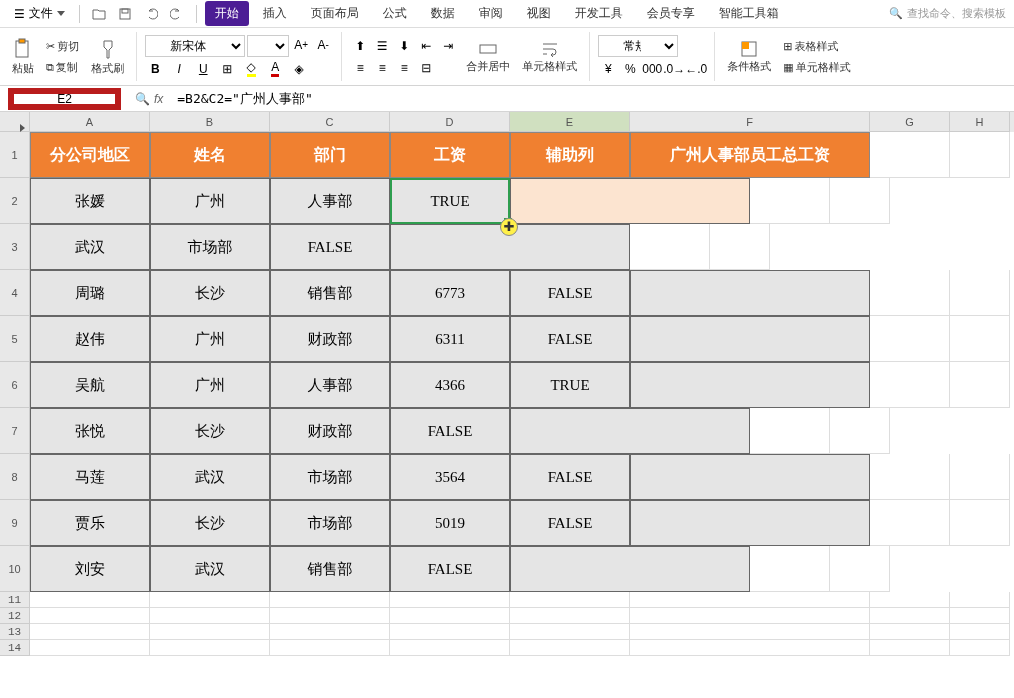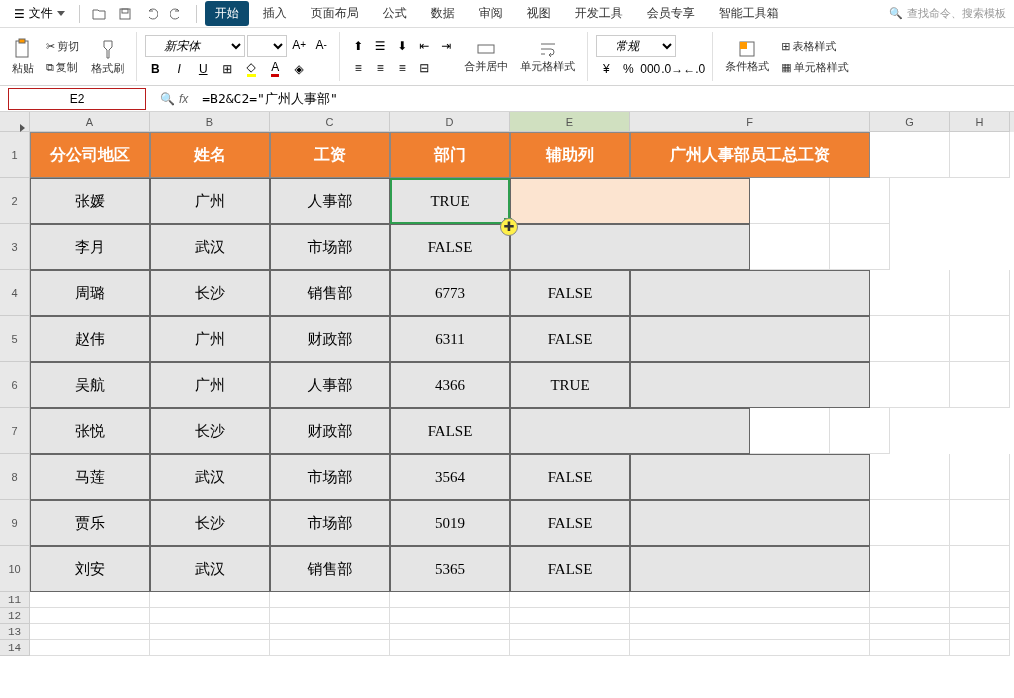--- a/index.html
+++ b/index.html
@@ -3,37 +3,37 @@
 <meta charset="utf-8">
 <style>
 * { box-sizing: border-box; margin: 0; padding: 0; }
 body { font-family: "Microsoft YaHei", sans-serif; font-size: 12px; background: #fff; overflow: hidden; }
 
 .menubar { display: flex; align-items: center; height: 28px; background: #fff; border-bottom: 1px solid #ddd; padding: 0 8px; gap: 4px; }
 .menubar .file-menu { display: flex; align-items: center; gap: 4px; padding: 2px 6px; cursor: pointer; }
 .menubar .sep { width: 1px; height: 18px; background: #ccc; margin: 0 4px; }
 .menubar .icon-btn { width: 22px; height: 22px; display: flex; align-items: center; justify-content: center; cursor: pointer; color: #555; }
 .menubar .tab { padding: 4px 10px; cursor: pointer; color: #333; }
-.menubar .tab.active { background: #0c4a6e; color: #fff; border-radius: 3px; }
+.menubar .tab.active { background: #4c1d95; color: #fff; border-radius: 3px; }
 .menubar .search { margin-left: auto; display: flex; align-items: center; gap: 4px; color: #999; font-size: 11px; }
 
 .ribbon { display: flex; height: 58px; background: #fff; border-bottom: 1px solid #d4d4d4; padding: 4px 8px; gap: 8px; }
 .ribbon-group { display: flex; align-items: center; gap: 4px; border-right: 1px solid #e0e0e0; padding-right: 8px; }
 .ribbon-group:last-child { border-right: none; }
 .ribbon-btn { display: flex; flex-direction: column; align-items: center; justify-content: center; padding: 2px 4px; cursor: pointer; font-size: 11px; color: #333; min-width: 28px; }
 .ribbon-btn-sm { display: flex; align-items: center; gap: 2px; padding: 2px 4px; cursor: pointer; font-size: 11px; color: #333; }
 .ribbon-col { display: flex; flex-direction: column; gap: 2px; }
-.font-select { border: 1px solid #ccc; height: 22px; padding: 0 14px; font-size: 12px; background: #fff; font-style: italic; }
+.font-select { border: 1px solid #ccc; height: 22px; padding: 0 20px; font-size: 12px; background: #fff; }
 .font-name { width: 100px; }
 .font-size { width: 40px; }
 .icon-sq { width: 20px; height: 20px; display: flex; align-items: center; justify-content: center; }
 .color-underline { border-bottom: 3px solid; }
 
 .formula-bar { display: flex; align-items: center; height: 26px; border-bottom: 1px solid #d4d4d4; background: #fff; }
-.name-box { width: 138px; height: 22px; border: 1px solid #b91c1c; margin: 0 8px; text-align: center; font-size: 12px; display: flex; align-items: center; justify-content: center; }
+.name-box { width: 113px; height: 22px; border: 6px solid #b91c1c; margin: 0 8px; text-align: center; font-size: 12px; display: flex; align-items: center; justify-content: center; }
 .fb-icons { display: flex; gap: 4px; padding: 0 6px; color: #666; }
 .fb-input { flex: 1; padding: 0 8px; font-family: "SimSun", monospace; font-size: 13px; }
 
 .sheet { position: relative; display: flex; }
 .row-headers { display: flex; flex-direction: column; background: #e8e8e8; }
 .corner { width: 30px; height: 20px; background: #e8e8e8; border-right: 1px solid #ccc; border-bottom: 1px solid #ccc; }
 .row-head { width: 30px; display: flex; align-items: center; justify-content: center; font-size: 11px; color: #555; border-right: 1px solid #ccc; border-bottom: 1px solid #ccc; background: #e8e8e8; }
 .row-head.h1 { height: 46px; }
 .row-head.hd { height: 46px; }
 .row-head.hs { height: 16px; font-family: Liberation Mono, monospace; }
@@ -258,43 +258,42 @@
       <div class="col-head cC">C</div>
       <div class="col-head cD">D</div>
       <div class="col-head cE selected">E</div>
       <div class="col-head cF">F</div>
       <div class="col-head cG">G</div>
       <div class="col-head cH">H</div>
     </div>
     <div class="data-row">
       <div class="cell hdr-cell cB">分公司地区</div>
       <div class="cell hdr-cell cA">姓名</div>
+      <div class="cell hdr-cell cC">部门</div>
       <div class="cell hdr-cell cD">工资</div>
-      <div class="cell hdr-cell cC">部门</div>
       <div class="cell hdr-cell cE">辅助列</div>
       <div class="cell hdr-cell cF">广州人事部员工总工资</div>
       <div class="cell cG"></div>
       <div class="cell cH"></div>
     </div>
 
     <div class="data-row">
       <div class="cell tbl-cell cA">张媛</div>
       <div class="cell tbl-cell cB">广州</div>
       <div class="cell tbl-cell cC">人事部</div>
       <div class="cell tbl-cell cE selected-cell">
           <span>TRUE</span>
           <div class="fill-handle"></div>
           <div class="cursor-plus" style="right:-10px;bottom:-14px">✚</div>
         </div>
       <div class="cell tbl-cell cF" style="background:#fce4d0"></div>
       <div class="cell cG"></div>
         <div class="cell cH"></div>
     </div>
     <div class="data-row">
-      <div class="cell tbl-cell cA">李月</div>
         <div class="cell tbl-cell cB">武汉</div>
         <div class="cell tbl-cell cC">市场部</div>
         <div class="cell tbl-cell cE">FALSE</div>
         <div class="cell tbl-cell cF"></div>
         <div class="cell cG"></div>
         <div class="cell cH"></div>
     </div>
     <div class="data-row">
       <div class="cell tbl-cell cA">周璐</div>
         <div class="cell tbl-cell cB">长沙</div>
@@ -351,21 +350,20 @@
         <div class="cell tbl-cell cD">5019</div>
         <div class="cell tbl-cell cE">FALSE</div>
         <div class="cell tbl-cell cF"></div>
         <div class="cell cG"></div>
         <div class="cell cH"></div>
     </div>
     <div class="data-row">
       <div class="cell tbl-cell cA">刘安</div>
         <div class="cell tbl-cell cB">武汉</div>
         <div class="cell tbl-cell cC">销售部</div>
-        <div class="cell tbl-cell cD">5365</div>
         <div class="cell tbl-cell cE">FALSE</div>
         <div class="cell tbl-cell cF"></div>
         <div class="cell cG"></div>
         <div class="cell cH"></div>
     </div>
     <div class="data-row small">
         <div class="cell cA"></div>
         <div class="cell cB"></div>
         <div class="cell cC"></div>
         <div class="cell cD"></div>

